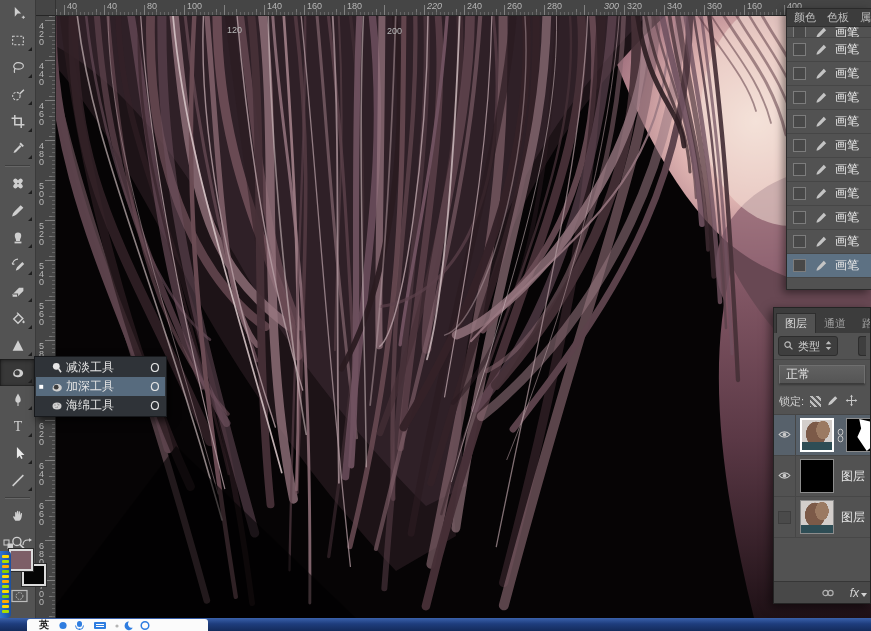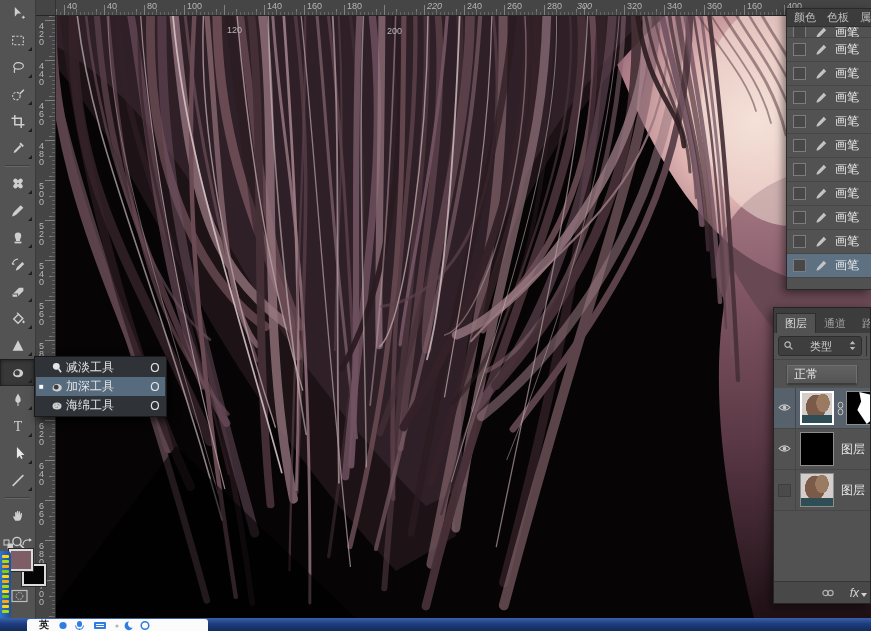--- a/index.html
+++ b/index.html
@@ -62,23 +62,23 @@
   .hist-cb{width:11px;height:11px;flex:none;border:1px solid #7c7c7c;background:#484848;margin:0 7px 0 6px;}
   .hist-icon{width:17px;flex:none;display:flex;justify-content:center;}
   .hist-label{font-size:12px;color:#e9e9e9;margin-left:5px;white-space:nowrap;}
 
   
   #layers{left:773px;top:307px;width:98px;height:297px;z-index:8;background:#525252;border:1px solid #242424;box-shadow:-3px 3px 9px rgba(0,0,0,.5);box-sizing:border-box;overflow:hidden;display:flex;flex-direction:column;}
   #layer-tabs{height:25px;flex:none;background:#3c3c3c;display:flex;align-items:flex-end;padding-left:2px;}
   .ltab{height:19px;line-height:19px;padding:0 8px;font-size:11px;color:#9e9e9e;white-space:nowrap;}
   .ltab.active{background:#525252;color:#dedede;border:1px solid #2e2e2e;border-bottom:none;}
   #filter-row{height:26px;flex:none;display:flex;align-items:center;gap:4px;padding:0 4px;border-bottom:1px solid #454545;}
-  #type-filter{display:flex;align-items:center;gap:16px;height:18px;padding:0 4px;background:#3e3e3e;border:1px solid #2d2d2d;border-radius:3px;color:#d2d2d2;font-size:11px;white-space:nowrap;}
+  #type-filter{display:flex;align-items:center;gap:4px;height:18px;padding:0 4px;background:#3e3e3e;border:1px solid #2d2d2d;border-radius:3px;color:#d2d2d2;font-size:11px;white-space:nowrap;}
   #filter-cut{margin-left:auto;width:7px;height:18px;background:#3e3e3e;border:1px solid #2d2d2d;border-right:none;border-radius:3px 0 0 3px;}
-  #blend-row{height:28px;flex:none;display:flex;align-items:center;padding:0 13px;justify-content:center;}
+  #blend-row{height:28px;flex:none;display:flex;align-items:center;padding:0 5px;justify-content:center;}
   #blend-select{width:87px;height:19px;display:flex;align-items:center;padding-left:6px;font-size:12px;color:#e2e2e2;background:linear-gradient(180deg,#616161,#555);border:1px solid #6f6f6f;border-bottom-color:#3b3b3b;box-shadow:0 1px 2px rgba(0,0,0,.35);box-sizing:border-box;}
   #lock-row{height:26px;flex:none;display:flex;align-items:center;gap:6px;padding:0 5px;font-size:11px;color:#d3d3d3;border-bottom:1px solid #454545;white-space:nowrap;}
   .lock-checker{width:11px;height:11px;flex:none;background-image:linear-gradient(45deg,#bdbdbd 25%,#595959 25% 50%,#bdbdbd 50% 75%,#595959 75%);background-size:6px 6px;}
   #layer-rows{flex:none;}
   .lrow{height:40px;display:flex;align-items:center;border-bottom:1px solid #474747;background:#525252;}
   .lrow.selected{background:#57616b;}
   .eye-well{width:22px;height:40px;flex:none;display:flex;align-items:center;justify-content:center;border-right:1px solid #464646;box-sizing:border-box;}
   .eye-empty{width:13px;height:13px;background:#4a4a4a;border:1px solid #3e3e3e;box-sizing:border-box;}
   .lthumb{width:34px;height:34px;flex:none;margin-left:4px;border:1px solid #8c8c8c;box-sizing:border-box;}
   .lrow.selected .lthumb{border:2px solid #fff;}
@@ -251,21 +251,21 @@
       <div class="rlab-h" style="left: 351px; margin-top: 25px;">200</div>
       <div class="tick-h" style="left: 388px;"></div>
       <div class="rlab-h" style="left: 391px; font-style: italic;">220</div>
       <div class="tick-h" style="left: 428px;"></div>
       <div class="rlab-h" style="left: 431px;">240</div>
       <div class="tick-h" style="left: 468px;"></div>
       <div class="rlab-h" style="left: 471px;">260</div>
       <div class="tick-h" style="left: 508px;"></div>
       <div class="rlab-h" style="left: 511px;">280</div>
       <div class="tick-h" style="left: 548px;"></div>
-      <div class="rlab-h" style="left: 541px; font-style: italic;">300</div>
+      <div class="rlab-h" style="left: 568px; font-style: italic;">300</div>
       <div class="tick-h" style="left: 588px;"></div>
       <div class="rlab-h" style="left: 591px;">320</div>
       <div class="tick-h" style="left: 628px;"></div>
       <div class="rlab-h" style="left: 631px;">340</div>
       <div class="tick-h" style="left: 668px;"></div>
       <div class="rlab-h" style="left: 671px;">360</div>
       <div class="tick-h" style="left: 708px;"></div>
       <div class="rlab-h" style="left: 711px;">160</div>
       <div class="tick-h" style="left: 748px;"></div>
       <div class="rlab-h" style="left: 751px;">400</div>
@@ -671,20 +671,31 @@
         <span>类型</span>
         <span><svg width="9" height="11" viewBox="0 0 9 12">
               <path d="M4.5 1 7.5 4.5h-6Z" fill="#bbb"></path>
               <path d="M4.5 11 1.5 7.5h6Z" fill="#bbb"></path>
             </svg></span>
       </div>
       <div id="filter-cut"></div>
     </div>
     <div id="blend-row">
       <div id="blend-select">正常</div>
+    </div>
+    <div id="lock-row">
+      <span>锁定:</span>
+      <span class="lock-checker"></span>
+      <span><svg width="12" height="13" viewBox="0 0 14 14">
+            <path d="M1.5 12.5c.4-2 1-3.4 2.4-4.8L9.5 2l2.5 2.5-5.7 5.6c-1.4 1.4-2.8 2-4.8 2.4Z" fill="#c8c8c8"></path>
+          </svg></span>
+      <span><svg width="13" height="13" viewBox="0 0 14 14">
+            <path d="M7 2v10M2 7h10" stroke="#c8c8c8" stroke-width="1.1"></path>
+            <path d="M7 .8 8.6 3H5.4ZM7 13.2 5.4 11h3.2ZM.8 7 3 5.4v3.2ZM13.2 7 11 8.6V5.4Z" fill="#c8c8c8"></path>
+          </svg></span>
     </div>
     <div id="layer-rows">
         <div class="lrow selected">
           <div class="eye-well">
             <span><svg width="13" height="11" viewBox="0 0 12 10">
                 <path d="M1 5C3.5 1.8 8.5 1.8 11 5 8.5 8.2 3.5 8.2 1 5Z" fill="none" stroke="#c9c9c9" stroke-width="1.1"></path>
                 <circle cx="6" cy="5" r="1.7" fill="#c9c9c9"></circle>
               </svg></span>
           </div>
           <div class="lthumb thumb-portrait"></div>

